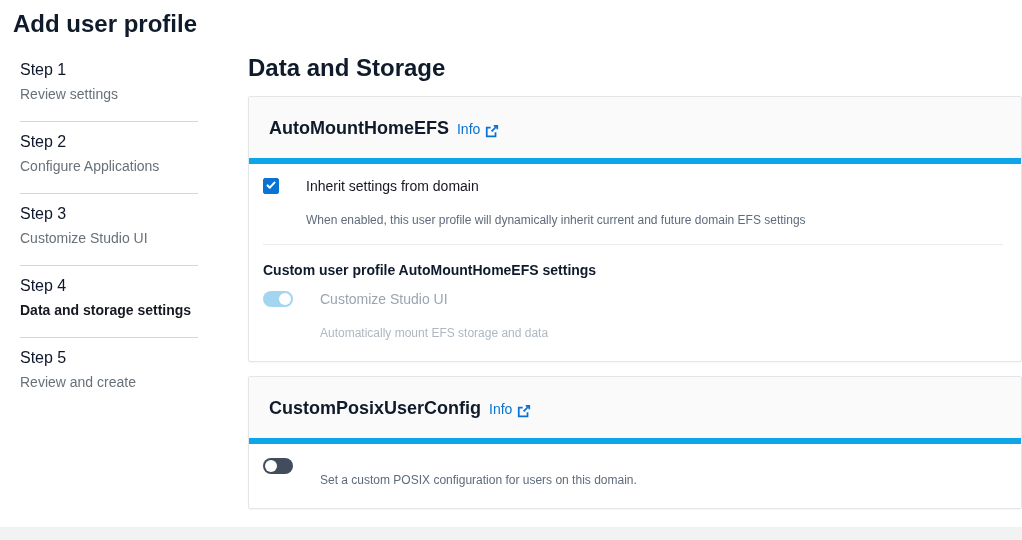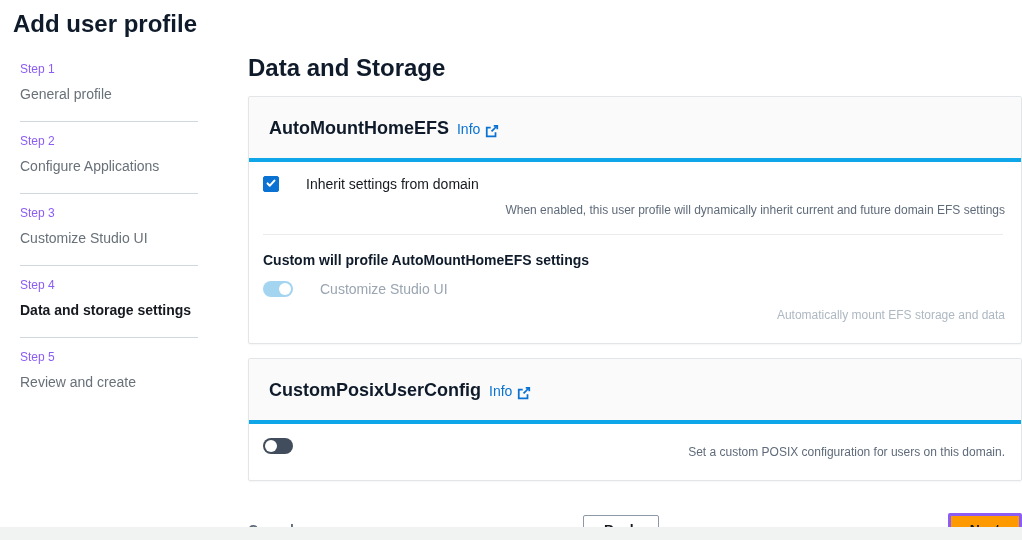--- a/index.html
+++ b/index.html
@@ -18,38 +18,38 @@
     padding: 10px 0 0 13px;
     line-height: 28px;
   }
   .layout { display: flex; margin-top: 16px; }
 
   
   .steps-nav { width: 198px; padding-left: 20px; flex: none; }
   .step { padding: 12px 0 18px; border-bottom: 1px solid #d1d8dd; cursor: pointer; }
   .step:first-child { padding-top: 8px; }
   .step:last-child { border-bottom: none; }
-  .step-num { font-size: 12px; color: #8b5cf6; margin-bottom: 8px; line-height: 15px; }
+  .step-num { font-size: 16px; color: #0f172a; margin-bottom: 8px; line-height: 15px; }
   .step-label { font-size: 14px; color: #687078; line-height: 18px; }
   .step.active .step-label { color: #16191f; font-weight: 700; }
 
   
   .main { margin-left: 50px; width: 872px; }
   .content-heading { font-size: 24px; font-weight: 700; color: #0f1b2a; line-height: 28px; margin-bottom: 14px; }
 
   .card {
     border: 1px solid #e3e6e8;
     border-radius: 2px;
     background: #fff;
     box-shadow: 0 1px 2px rgba(0,0,0,0.04);
   }
   .card + .card { margin-top: 14px; }
   .card-header {
     background: #fafafa;
-    border-bottom: 4px solid #0ea5e9;
+    border-bottom: 6px solid #0ea5e9;
     padding: 21px 20px 19px;
     display: flex;
     align-items: baseline;
     gap: 8px;
     border-radius: 2px 2px 0 0;
   }
   .card-title { font-size: 18px; font-weight: 700; color: #0f1b2a; }
   .info-link {
     font-size: 14px;
     color: #0972d3;
@@ -58,21 +58,21 @@
     align-items: center;
     gap: 5px;
     cursor: pointer;
   }
   .ext-icon { display: inline-flex; position: relative; top: 2px; }
 
   .card-body { padding: 12px 16px 20px 14px; }
   .control-row { display: flex; align-items: flex-start; gap: 27px; }
   .row-text { flex: 1; }
   .row-label { font-size: 14px; line-height: 20px; color: #16191f; }
-  .row-desc { font-size: 12px; line-height: 16px; color: #5f6b7a; margin-top: 8px; text-align: right; }
+  .row-desc { font-size: 12px; line-height: 16px; color: #5f6b7a; margin-top: 16px; }
 
   .checkbox {
     width: 16px; height: 16px;
     flex: none;
     margin-top: 2px;
     background: #0972d3;
     border: 1px solid #0972d3;
     border-radius: 2px;
     display: flex; align-items: center; justify-content: center;
     cursor: pointer;
@@ -102,21 +102,21 @@
 </head>
 <body>
 
 <h1 class="page-title">Add user profile</h1>
 
 <div class="layout">
 
   <nav class="steps-nav">
     <div class="step">
       <div class="step-num">Step 1</div>
-      <div class="step-label">General profile</div>
+      <div class="step-label">Review settings</div>
     </div>
     <div class="step">
       <div class="step-num">Step 2</div>
       <div class="step-label">Configure Applications</div>
     </div>
     <div class="step">
       <div class="step-num">Step 3</div>
       <div class="step-label">Customize Studio UI</div>
     </div>
     <div class="step active">
@@ -156,21 +156,21 @@
             </span>
           </span>
           <div class="row-text">
             <div class="row-label">Inherit settings from domain</div>
             <div class="row-desc">When enabled, this user profile will dynamically inherit current and future domain EFS settings</div>
           </div>
         </div>
 
         <hr class="inset-divider">
 
-        <div class="subheading">Custom will profile AutoMountHomeEFS settings</div>
+        <div class="subheading">Custom user profile AutoMountHomeEFS settings</div>
 
         <div class="control-row">
           <span class="toggle on-disabled">
             <span class="knob"></span>
           </span>
           <div class="row-text">
             <div class="row-label label-disabled">Customize Studio UI</div>
             <div class="row-desc desc-disabled">Automatically mount EFS storage and data</div>
           </div>
         </div>

